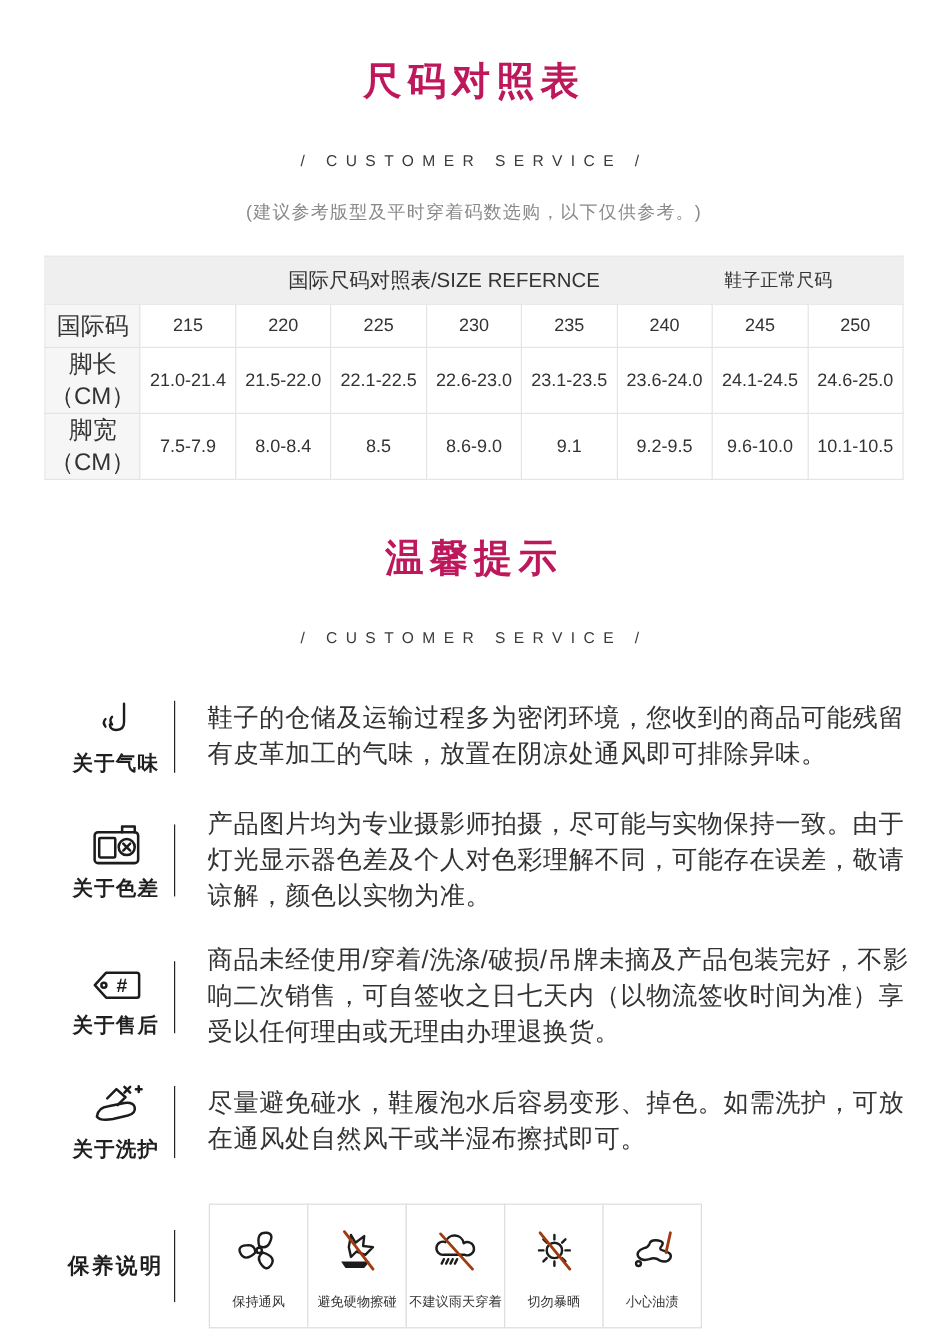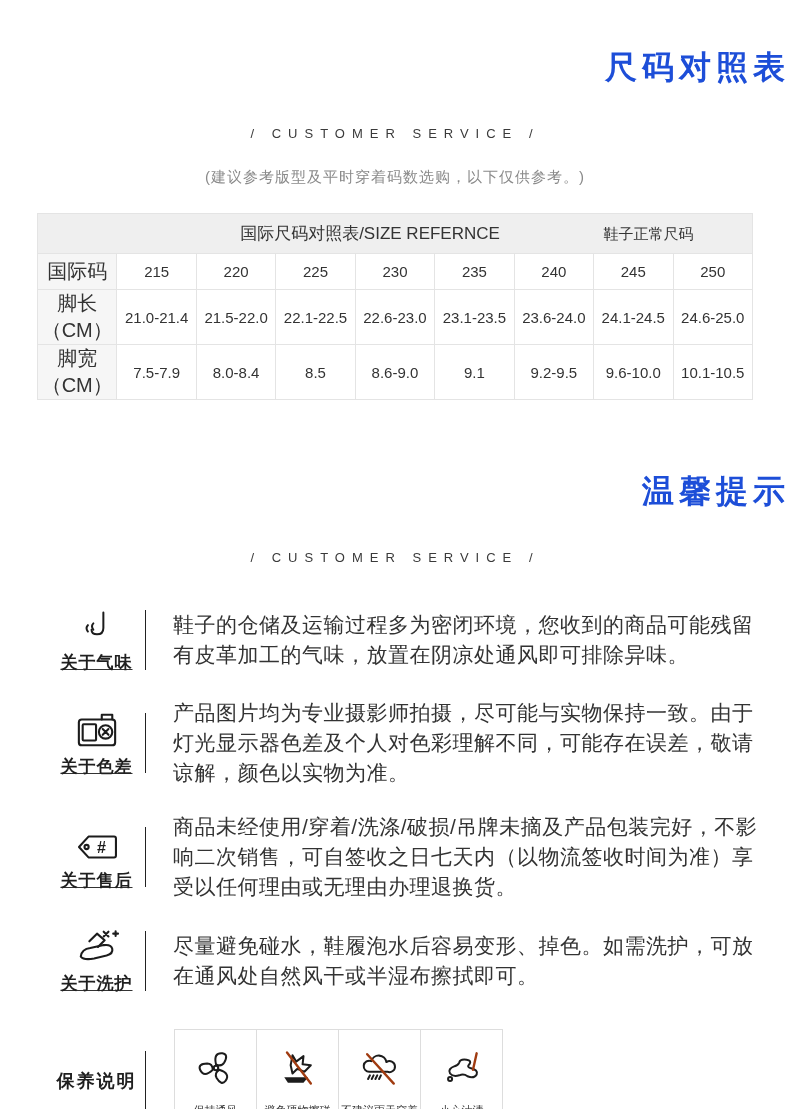--- a/index.html
+++ b/index.html
@@ -5,21 +5,21 @@
   * { margin:0; padding:0; box-sizing:border-box; }
   html,body { background:#fff; }
   body {
     width:790px; height:1109px; margin:0 auto; overflow:hidden;
     font-family:"Liberation Sans","DejaVu Sans",sans-serif; color:#333;
   }
   .page { padding-top:46px; }
 
   
   .sec-title {
-    text-align:right; font-size:32px; font-weight:bold; color:#1d4ed8;
+    text-align:center; font-size:32px; font-weight:bold; color:#be185d;
     letter-spacing:5px;
   }
   .sec-sub {
     text-align:center; font-size:13px; color:#3a3a3a; letter-spacing:7px;
     margin-top:36px; white-space:nowrap;
   }
   .sec-note {
     text-align:center; font-size:15px; color:#8a8a8a; margin-top:27px;
     letter-spacing:1px;
   }
@@ -40,21 +40,21 @@
   .head-right {
     position:absolute; right:2.5%; width:24%; top:0; line-height:40px;
     font-size:15px; color:#333; text-align:center;
   }
   .size-table td { height:36px; font-size:15px; color:#333; background:#fff; }
   .size-table td.row-label { background:#f6f6f6; font-size:20px; width:90px; }
 
   
   .tips-wrap { margin-top:40px; }
   .tip-row { display:flex; align-items:center; margin:0 0 24px 48px; }
-  .tip-left { width:97px; text-align:center; flex:0 0 97px;text-decoration:underline; }
+  .tip-left { width:97px; text-align:center; flex:0 0 97px; }
   .tip-left .ticon { height:42px; display:flex; align-items:flex-end; justify-content:center; }
   .tip-left .tlabel { font-size:17px; font-weight:bold; color:#1f1f1f; margin-top:4px; letter-spacing:1px; }
   .tip-divider { width:1px; height:60px; background:#222; flex:0 0 1px; }
   .tip-text {
     margin-left:27px; width:592px; font-size:21px; line-height:30px; color:#333;
     letter-spacing:0.5px;
   }
 
   
   .care-row { display:flex; align-items:center; margin:34px 0 0 48px; }
@@ -121,21 +121,21 @@
       <td>8.5</td>
       <td>8.6-9.0</td>
       <td>9.1</td>
       <td>9.2-9.5</td>
       <td>9.6-10.0</td>
       <td>10.1-10.5</td>
     </tr>
   </tbody>
     </table>
 
-  <div class="sec-title" style="margin-top:70px;">温馨提示</div>
+  <div class="sec-title" style="margin-top:44px;">温馨提示</div>
   <div class="sec-sub">/ CUSTOMER SERVICE /</div>
 
   <div class="tips-wrap">
 
     <div class="tip-row">
       <div class="tip-left">
         <div class="ticon">
           <svg class="lineart" width="44" height="40" viewBox="0 0 48 44">
             <path d="M31 6 v17 q0 7 -7 7 q-6 0 -6 -5"></path>
             <path d="M14 20 q-3 3 0 7"></path>
@@ -229,20 +229,30 @@
         <div class="cicon">
           <svg class="lineart" width="44" height="44" viewBox="0 0 48 48">
             <path d="M13 28 a6 6 0 1 1 1.5 -11.5 a8.5 8.5 0 0 1 16.5 1 a6 6 0 1 1 1 10.5 z"></path>
             <path d="M13 32 l-2 4 M17 32 l-2 4 M21 32 l-2 4 M25 32 l-2 4"></path>
             <path class="slash" d="M10 9 L39 41"></path>
           </svg>
         </div>
         <div class="clabel">不建议雨天穿着</div>
       </div>
 
+      <div class="care-card">
+        <div class="cicon">
+          <svg class="lineart" width="44" height="44" viewBox="0 0 48 48">
+            <circle cx="24" cy="24" r="7"></circle>
+            <path d="M24 10 v4 M24 34 v4 M10 24 h4 M34 24 h4 M14 14 l3 3 M31 31 l3 3 M34 14 l-3 3 M17 31 l-3 3"></path>
+            <path class="slash" d="M11 8 L38 41"></path>
+          </svg>
+        </div>
+        <div class="clabel">切勿暴晒</div>
+      </div>
 
       <div class="care-card">
         <div class="cicon">
           <svg class="lineart" width="44" height="44" viewBox="0 0 48 48">
             <path d="M16 22 q-8 3 -5 8 q3 4 10 2 q5 -2 9 1 q7 3 10 -2 q2 -5 -7 -7 q-4 -1 -1 -4 q3 -4 -3 -5 q-7 -1 -8 3 q-1 3 -5 4"></path>
             <circle cx="11" cy="36" r="2.2"></circle>
             <path class="slash" d="M40 8 L36 26"></path>
           </svg>
         </div>
         <div class="clabel">小心油渍</div>

